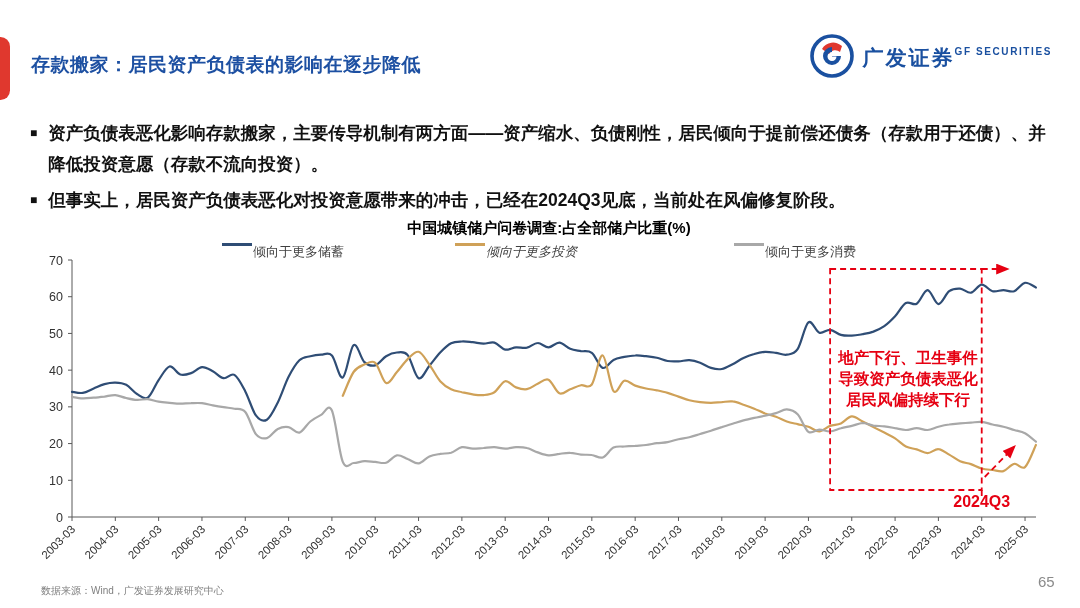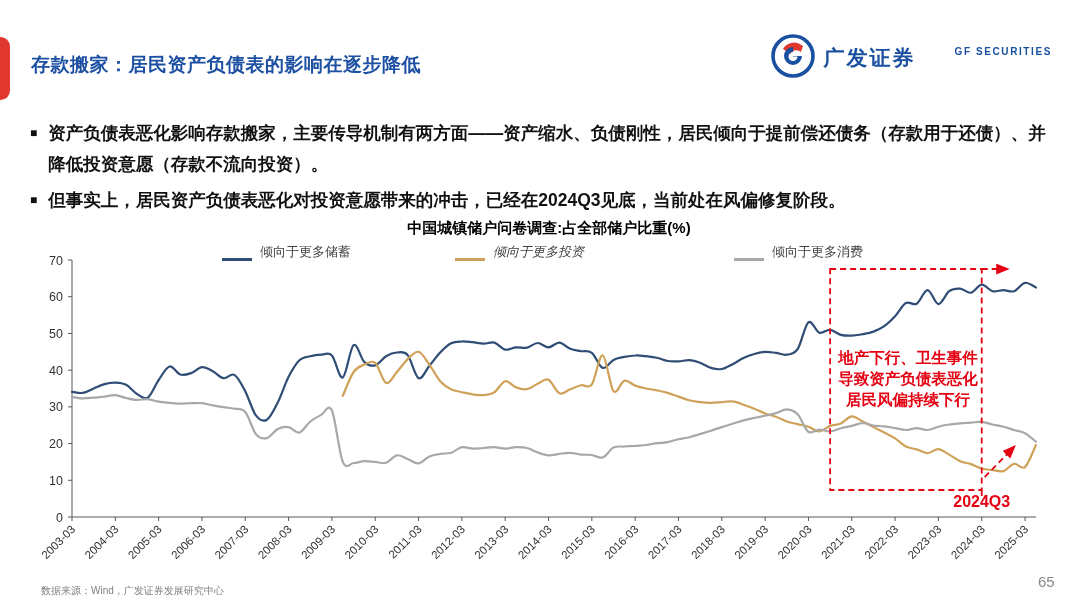--- a/index.html
+++ b/index.html
@@ -3,26 +3,26 @@
 <meta charset="utf-8">
 <style>
   html,body{margin:0;padding:0;}
   body{width:1080px;height:608px;position:relative;background:#ffffff;overflow:hidden;
        font-family:"Liberation Sans","DejaVu Sans",sans-serif;}
   .accent-bar{position:absolute;left:-9px;top:37px;width:19px;height:63px;background:#e0382e;border-radius:10px;}
   .page-title{position:absolute;left:31px;top:52px;font-size:19px;font-weight:bold;color:#1d50a2;letter-spacing:0.5px;}
   .logo{position:absolute;right:28px;top:33px;display:flex;align-items:center;gap:8px;}
   .logo-text{display:flex;flex-direction:row;line-height:1.05;}
   .logo-cn{font-size:21px;font-weight:bold;color:#1a50a0;letter-spacing:2px;}
-  .logo-en{font-size:10px;font-weight:bold;color:#1a50a0;letter-spacing:1.6px;margin-left:39px;}
+  .logo-en{font-size:10px;font-weight:bold;color:#1a50a0;letter-spacing:1.6px;}
   .bullets{position:absolute;left:30px;top:118px;width:1016px;}
   .bullet{display:flex;font-size:17.5px;font-weight:bold;color:#111;line-height:31px;margin-bottom:5px;}
   .bullet .marker{flex:0 0 auto;font-size:12px;margin-right:11px;color:#111;}
   .chart-title{position:absolute;left:0;top:219px;width:1050px;text-align:center;font-size:15px;font-weight:bold;color:#000;padding-left:24px;}
-  .legend-item{position:absolute;top:243px;display:flex;align-items:flex-end;gap:8px;font-size:13px;color:#3f3f3f;}
+  .legend-item{position:absolute;top:243px;display:flex;align-items:flex-start;gap:1px;font-size:13px;color:#3f3f3f;}
   .legend-swatch{display:inline-block;width:30px;height:3px;}
   #chart-svg{position:absolute;left:0;top:0;width:1080px;height:608px;}
   .footer-source{position:absolute;left:41px;top:584px;font-size:10px;color:#7f7f7f;}
   .page-number{position:absolute;left:1038px;top:573px;font-size:15px;color:#8a8a8a;}
 </style>
 </head>
 <body>
 
 <div class="accent-bar"></div>
 <div class="page-title">存款搬家：居民资产负债表的影响在逐步降低</div>

